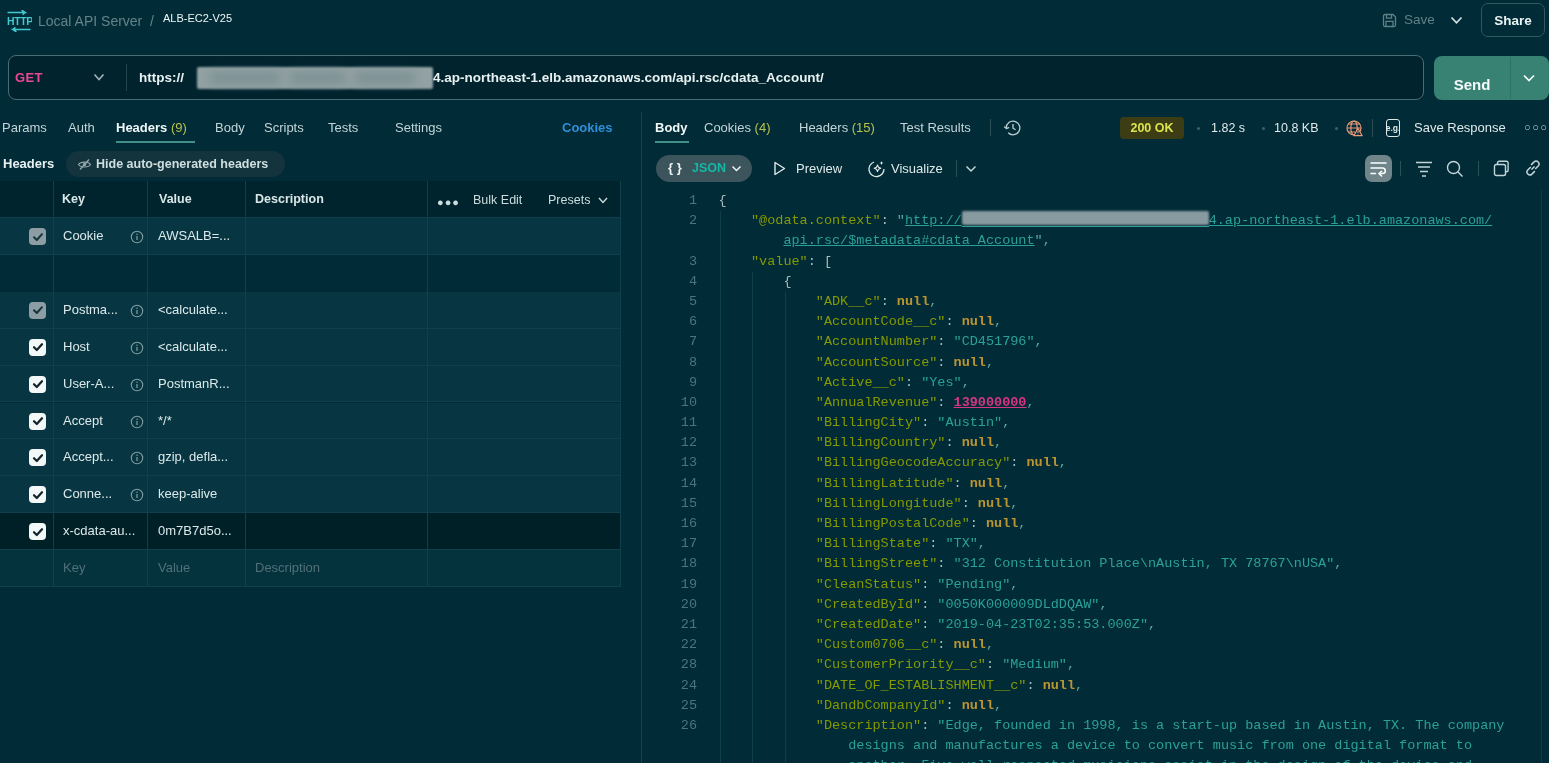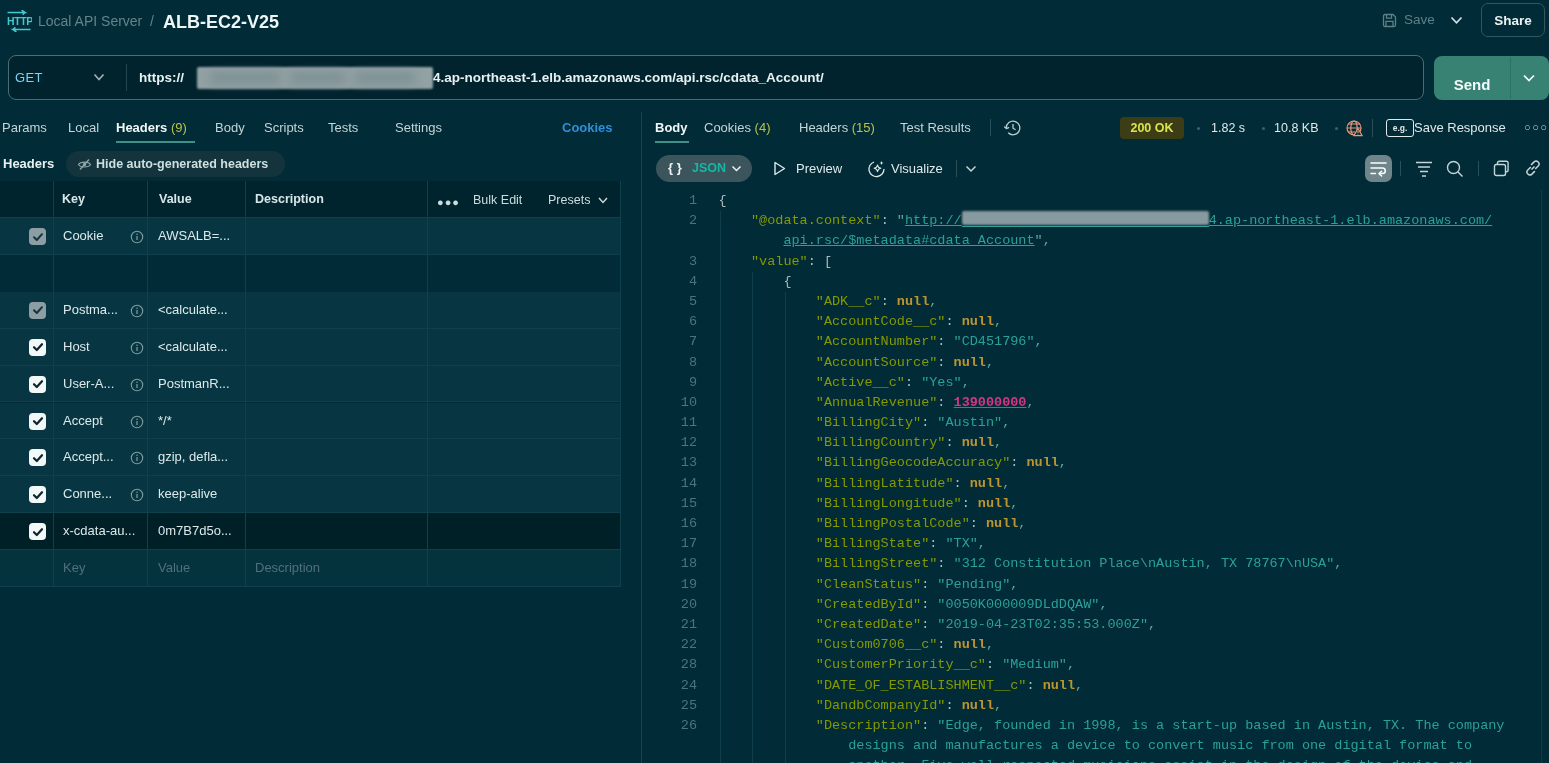--- a/index.html
+++ b/index.html
@@ -46,35 +46,35 @@
 </style></head>
 <body>
 <div id="stage">
 
 <svg class="abs" style="left:6px;top:10px" width="26" height="22" viewBox="0 0 26 22">
   <path d="M1.5 2.5 H19 l-3.4-2.4 M19 2.5 l-2.4 2.1" stroke="#41c9d1" stroke-width="1.6" fill="none"></path>
   <path d="M24.5 19.5 H7 l3.4 2.4 M7 19.5 l2.4-2.1" stroke="#41c9d1" stroke-width="1.6" fill="none"></path>
   <text x="1" y="15.2" font-family="Liberation Sans" font-weight="bold" font-size="10.5" letter-spacing="-0.4" fill="#41c9d1">HTTP</text>
 </svg>
 <div class="abs" style="left:38px;top:13px;font-size:14px;color:#64848a">Local API Server&nbsp;&nbsp;/</div>
-<div class="abs" style="left:163px;top:12px;font-size:18px;font-weight:bold;color:#eef6f6">ALB-EC2-V25</div>
+<div class="abs" style="left:163px;top:12px;font-size:11px;font-weight:normal;color:#eef6f6">ALB-EC2-V25</div>
 
 <svg class="abs" style="left:1381px;top:12px" width="17" height="17" viewBox="0 0 17 17">
   <path d="M2.5 4 a1.5 1.5 0 0 1 1.5-1.5 h8 l2.5 2.5 v8 a1.5 1.5 0 0 1 -1.5 1.5 h-9 a1.5 1.5 0 0 1 -1.5-1.5 z" stroke="#5f8086" stroke-width="1.3" fill="none"></path>
   <path d="M5.5 2.8 v3.4 h5 v-3.4 M5 14.2 v-4.8 h7 v4.8" stroke="#5f8086" stroke-width="1.3" fill="none"></path>
 </svg>
 <div class="abs" style="left:1404px;top:12px;font-size:13.5px;color:#5f8086">Save</div>
 <svg class="abs" style="left:1450px;top:16px" width="13" height="9" viewBox="0 0 13 9">
   <path d="M1.5 1.5 L6.5 6.8 L11.5 1.5" stroke="#d5e2e3" stroke-width="1.7" fill="none"></path>
 </svg>
 <div class="abs" style="left:1481px;top:3px;width:64px;height:34px;border:1px solid #33575e;border-radius:7px;
   display:flex;align-items:center;justify-content:center;font-size:13.5px;font-weight:600;color:#eaf2f2">Share</div>
 
 <div class="abs" style="left:8px;top:55px;width:1416px;height:45px;border:1px solid #4a6d75;border-radius:8px;background:#00232d"></div>
-<div class="abs" style="left:15px;top:70px;font-size:13px;font-weight:normal;letter-spacing:.3px;color:#7dd3fc">GET</div>
+<div class="abs" style="left:15px;top:70px;font-size:13px;font-weight:bold;letter-spacing:.3px;color:#ec4899">GET</div>
 <svg class="abs" style="left:93px;top:73px" width="12" height="9" viewBox="0 0 12 9">
   <path d="M1.5 1.5 L6 6.5 L10.5 1.5" stroke="#9fb4b8" stroke-width="1.6" fill="none"></path>
 </svg>
 <div class="abs" style="left:126px;top:64px;width:1px;height:27px;background:#24474f"></div>
 <div class="abs" style="left:139px;top:70px;font-size:13.5px;font-weight:600;color:#e8f1f1">https://</div>
 <div class="abs" style="left:197px;top:67px;width:236px;height:22px;background:#9facae;border-radius:2px;filter:blur(1px);opacity:.92"></div>
 <div class="abs" style="left:210px;top:72px;width:70px;height:12px;background:#7e9296;border-radius:3px;filter:blur(4px)"></div>
 <div class="abs" style="left:290px;top:72px;width:55px;height:12px;background:#7e9296;border-radius:3px;filter:blur(4px)"></div>
 <div class="abs" style="left:355px;top:72px;width:60px;height:12px;background:#7e9296;border-radius:3px;filter:blur(4px)"></div>
 <div class="abs" style="left:433px;top:70px;font-size:13.5px;font-weight:600;color:#e8f1f1">4.ap-northeast-1.elb.amazonaws.com/api.rsc/cdata_Account/</div>
@@ -82,21 +82,21 @@
 <div class="abs" style="left:1434px;top:56px;width:115px;height:44px;background:#388274;border-radius:8px"></div>
 <div class="abs" style="left:1434px;top:56px;width:76px;height:56px;display:flex;align-items:center;justify-content:center;font-size:15px;font-weight:bold;color:#f4fbfa">Send</div>
 <div class="abs" style="left:1510px;top:57px;width:1px;height:42px;background:#2b7265"></div>
 <svg class="abs" style="left:1522px;top:74px" width="14" height="9" viewBox="0 0 14 9">
   <path d="M2 1.5 L7 6.5 L12 1.5" stroke="#f4fbfa" stroke-width="1.7" fill="none"></path>
 </svg>
 
 <div class="abs" style="left:641px;top:112px;width:1px;height:651px;background:#12454f"></div>
 
 <div class="tab" style="left:2px">Params</div>
-<div class="tab" style="left:68px">Local</div>
+<div class="tab" style="left:68px">Auth</div>
 <div class="tab" style="left:116px;color:#f0f7f7;font-weight:600">Headers <span style="color:#b9c24b;font-weight:400">(9)</span></div>
 <div class="abs" style="left:116px;top:141px;width:79px;height:2px;background:#3f9086"></div>
 <div class="tab" style="left:215px">Body</div>
 <div class="tab" style="left:264px">Scripts</div>
 <div class="tab" style="left:328px">Tests</div>
 <div class="tab" style="left:395px">Settings</div>
 <div class="tab" style="left:562px;color:#2f8fd8;font-weight:600">Cookies</div>
 
 <div class="abs" style="left:3px;top:156px;font-size:13px;font-weight:bold;color:#e8f1f1">Headers</div>
 <div class="abs" style="left:66px;top:151px;width:219px;height:26px;background:#14343d;border-radius:13px"></div>
@@ -257,21 +257,21 @@
 <div class="abs" style="left:1274px;top:121px;font-size:12.5px;color:#dfe9e9">10.8 KB</div>
 <div class="dot" style="left:1335px"></div>
 <svg class="abs" style="left:1345px;top:119px" width="19" height="19" viewBox="0 0 19 19">
   <circle cx="9" cy="9" r="7" stroke="#e8997a" stroke-width="1.2" fill="none"></circle>
   <ellipse cx="9" cy="9" rx="3.2" ry="7" stroke="#e8997a" stroke-width="1.2" fill="none"></ellipse>
   <path d="M2.2 9 h13.6 M3.2 5 h11.6 M3.2 13 h7" stroke="#e8997a" stroke-width="1.2" fill="none"></path>
   <path d="M13 9.5 l4.2 7.2 h-8.4 z" fill="#012b36" stroke="#e8997a" stroke-width="1.2" stroke-linejoin="round"></path>
   <path d="M13 12 v2.2 M13 15.4 v.7" stroke="#e8997a" stroke-width="1.1"></path>
 </svg>
 <div class="abs" style="left:1372px;top:119px;width:1px;height:18px;background:#2c5058"></div>
-<div class="abs" style="left:1386px;top:119px;width:28px;height:18px;border:1.3px solid #dfe9e9;border-radius:3px;
+<div class="abs" style="left:1386px;top:119px;width:14px;height:18px;border:1.3px solid #dfe9e9;border-radius:3px;
   display:flex;align-items:center;justify-content:center;font-size:8.5px;font-weight:bold;color:#dfe9e9">e.g.</div>
 <div class="abs" style="left:1414px;top:120px;font-size:13px;color:#dfe9e9">Save Response</div>
 <div class="abs" style="left:1524px;top:121px;font-size:11px;letter-spacing:1.5px;color:#c3d5d8">○○○</div>
 
 <div class="abs" style="left:656px;top:155px;width:96px;height:27px;background:#3c545b;border-radius:13.5px"></div>
 <div class="abs" style="left:668px;top:160px;font-size:13px;font-weight:bold;color:#eef4f4">{&nbsp;}</div>
 <div class="abs" style="left:692px;top:161px;font-size:12.5px;font-weight:600;color:#14b8a6">JSON</div>
 <svg class="abs" style="left:731px;top:165px" width="11" height="8" viewBox="0 0 11 8">
   <path d="M1.5 1.5 L5.5 5.5 L9.5 1.5" stroke="#eef4f4" stroke-width="1.5" fill="none"></path>
 </svg>

